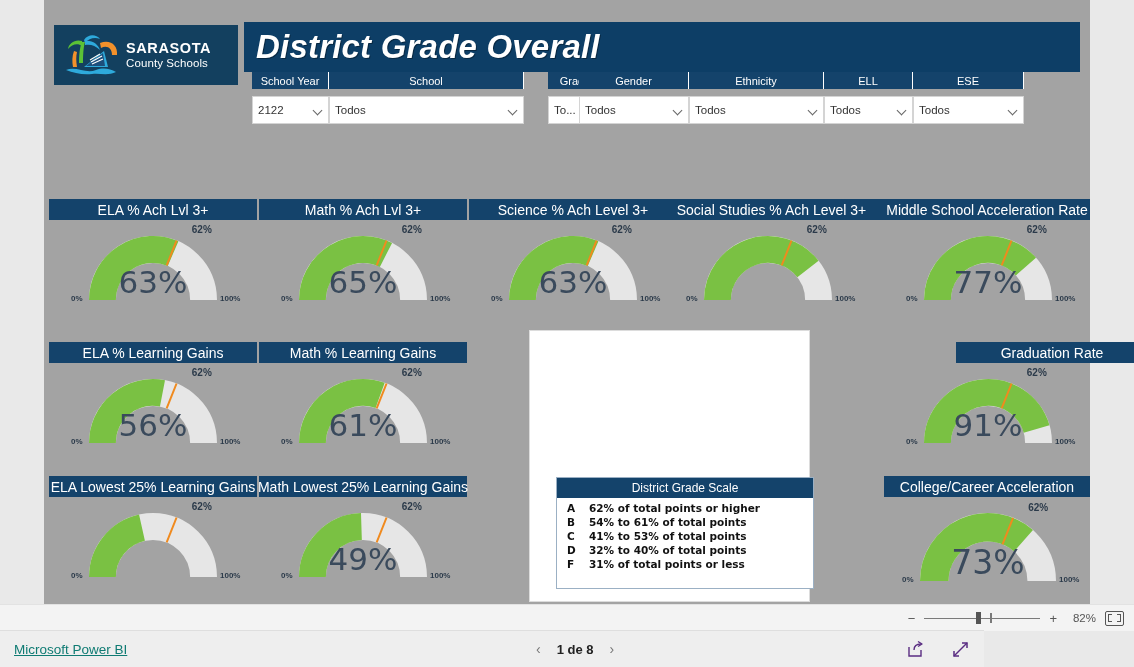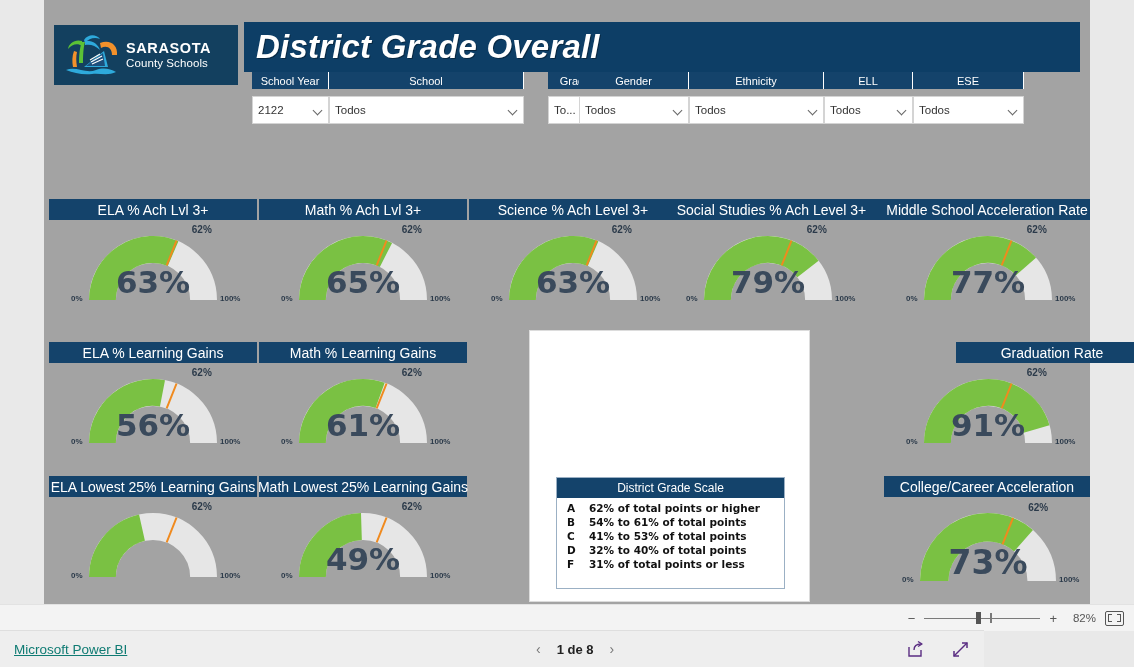--- a/index.html
+++ b/index.html
@@ -62,33 +62,33 @@
   .tile{position:absolute;}
   .tile-head{
     background:#14436b;color:#fff;font-size:14px;height:21px;
     display:flex;align-items:center;justify-content:center;text-align:center;
     white-space:nowrap;
   }
   .gauge{position:relative;width:100%;}
   .gauge svg{display:block;margin:0 auto;}
   .gval{
     position:absolute;left:0;right:0;text-align:center;
-    color:#3a4a5c;font-weight:700;
+    color:#3a4a5c;font-weight:400;
     font-family:"DejaVu Sans", sans-serif;
   }
   .axlabel{position:absolute;font-size:8px;color:#2b3a4a;font-weight:bold;}
   .tgt-label{position:absolute;font-size:10px;color:#2b3a4a;font-weight:bold;padding-left:17px;}
 
   
   .dg-panel{
     position:absolute;left:485px;top:330px;width:281px;height:272px;
     background:#fff;border:1px solid #dcdcdc;box-sizing:border-box;
   }
   .scale-box{
-    position:absolute;left:512px;top:477px;width:229px;height:112px;
+    position:absolute;left:512px;top:477px;width:258px;height:112px;
     background:#fff;border:1px solid #9bb0c4;box-sizing:border-box;
   }
   .scale-head{
     background:#14436b;color:#fff;font-size:12px;height:20px;
     display:flex;align-items:center;justify-content:center;
   }
   .scale-row{
     display:flex;font-size:10.5px;font-weight:bold;color:#111;
     padding:1px 0 1px 10px;font-family:"DejaVu Sans", sans-serif;
   }
@@ -268,21 +268,20 @@
       </div>
       <div class="tile-head" style="position: absolute; left: 615px; top: 199px; width: 225px;">Social Studies % Ach Level 3+</div>
       <div class="tile" style="left: 620px; top: 222px; width: 208px; height: 92px;">
         <div class="gauge">
           <svg width="208" height="84">
             <path d="M 53.44 78 A 50.56 50.56 0 0 1 154.5599997472 77.99494400000843" stroke="#e6e6e6" stroke-width="26.88" fill="none"></path>
             <path d="M 53.44 78 A 50.56 50.56 0 0 1 143.9502374257149 47.01141936730551" stroke="#7ac143" stroke-width="26.88" fill="none"></path>
             <line x1="117.66478339565523" y1="43.4866968438281" x2="127.55997137181936" y2="18.4943049031519" stroke="#f08a1e" stroke-width="2"></line>
           </svg>
         </div>
-        <div class="gval" style="top: 42.16px; font-size: 31px;">79%</div>
         <div class="axlabel" style="left: 22px; top: 72px;">0%</div>
         <div class="axlabel" style="left: 171px; top: 72px;">100%</div>
         <div class="tgt-label" style="left: 125.769px; top: 2.33699px;">62%</div>
       </div>
       <div class="tile-head" style="position: absolute; left: 840px; top: 199px; width: 206px;">Middle School Acceleration Rate</div>
       <div class="tile" style="left: 840px; top: 222px; width: 208px; height: 92px;">
         <div class="gauge">
           <svg width="208" height="84">
             <path d="M 53.44 78 A 50.56 50.56 0 0 1 154.5599997472 77.99494400000843" stroke="#e6e6e6" stroke-width="26.88" fill="none"></path>
             <path d="M 53.44 78 A 50.56 50.56 0 0 1 141.92561568051605 44.56407208923617" stroke="#7ac143" stroke-width="26.88" fill="none"></path>

